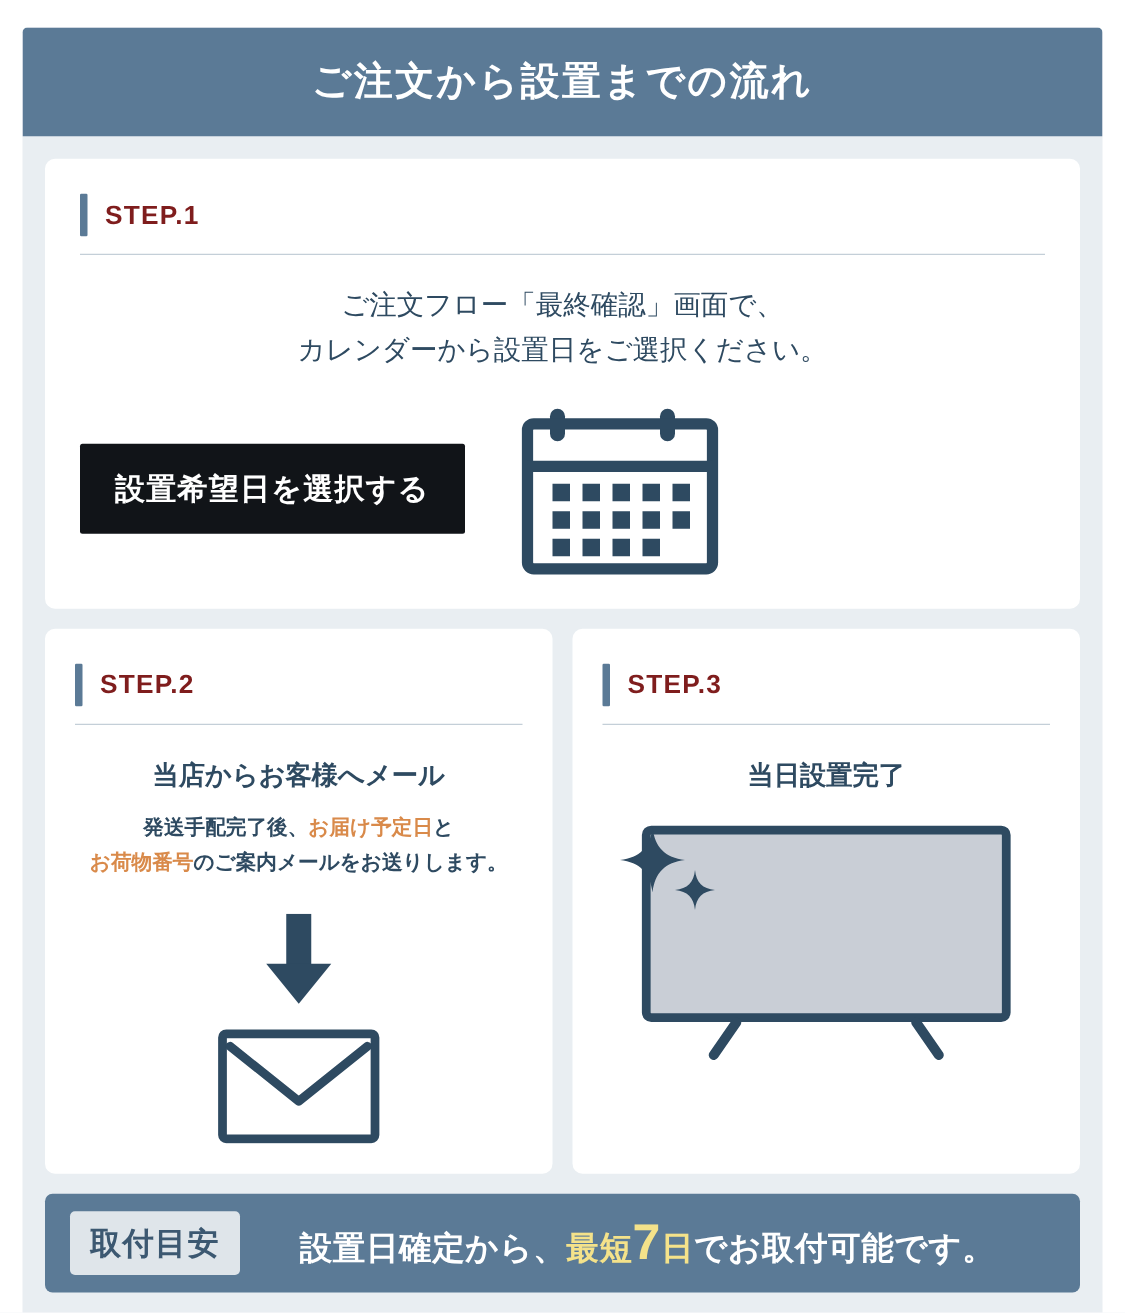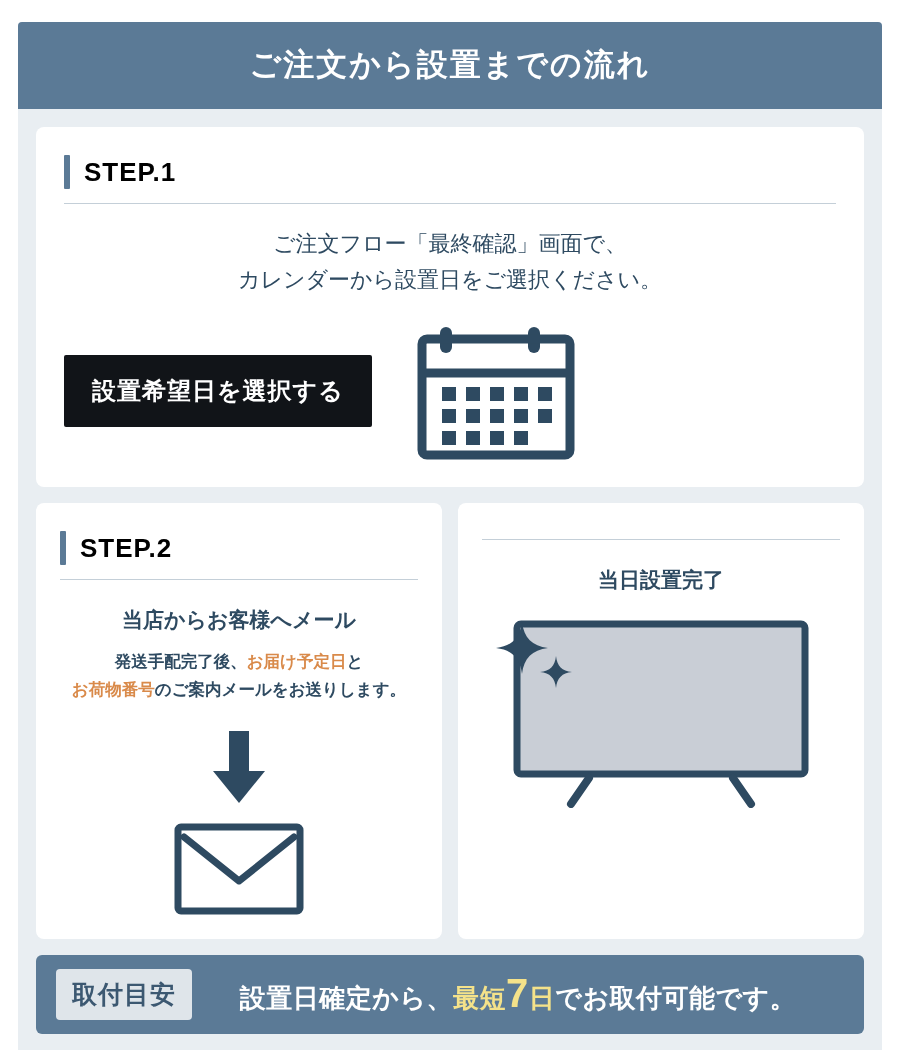--- a/index.html
+++ b/index.html
@@ -57,23 +57,23 @@
   }
   .step-bar {
     width: 6px;
     height: 34px;
     background: #5b7a96;
     margin-right: 14px;
     border-radius: 1px;
     flex: 0 0 auto;
   }
   .step-label {
-    font-size: 26px;
-    font-weight: bold;
-    color: #000000;
+    font-size: 21px;
+    font-weight: bold;
+    color: #7f1d1d;
     letter-spacing: 1px;
     line-height: 1;
     white-space: nowrap;
   }
   .step-rule {
     border-bottom: 1px solid #c4cfd8;
     margin-top: 14px;
   }
 
   
@@ -259,20 +259,24 @@
 
           <div class="center-flex" style="margin-top:16px;">
             <svg width="130" height="92" viewBox="0 0 130 92" aria-hidden="true">
               <rect x="4" y="4" width="122" height="84" rx="3" fill="none" stroke="#2e4a61" stroke-width="7"></rect>
               <path d="M10 14 L65 58 L120 14" fill="none" stroke="#2e4a61" stroke-width="7" stroke-linecap="round" stroke-linejoin="round"></path>
             </svg>
           </div>
         </div>
 
         <div class="card col">
+          <div class="step-head">
+            <div class="step-bar"></div>
+            <div class="step-label">STEP.3</div>
+          </div>
           <div class="step-rule"></div>
 
           <div class="col-title">当日設置完了</div>
 
           <div style="position:relative; margin-top:24px;">
             <span style="position:absolute; left:12px; top:2px;">
               <svg width="86" height="76" viewBox="0 0 86 76" aria-hidden="true">
                 <path d="M28 2 C30 18 38 26 54 28 C38 30 30 38 28 54 C26 38 18 30 2 28 C18 26 26 18 28 2 Z" fill="#2e4a61"></path>
                 <path d="M62 36 C63 46 68 51 78 52 C68 53 63 58 62 68 C61 58 56 53 46 52 C56 51 61 46 62 36 Z" fill="#2e4a61"></path>
               </svg>

